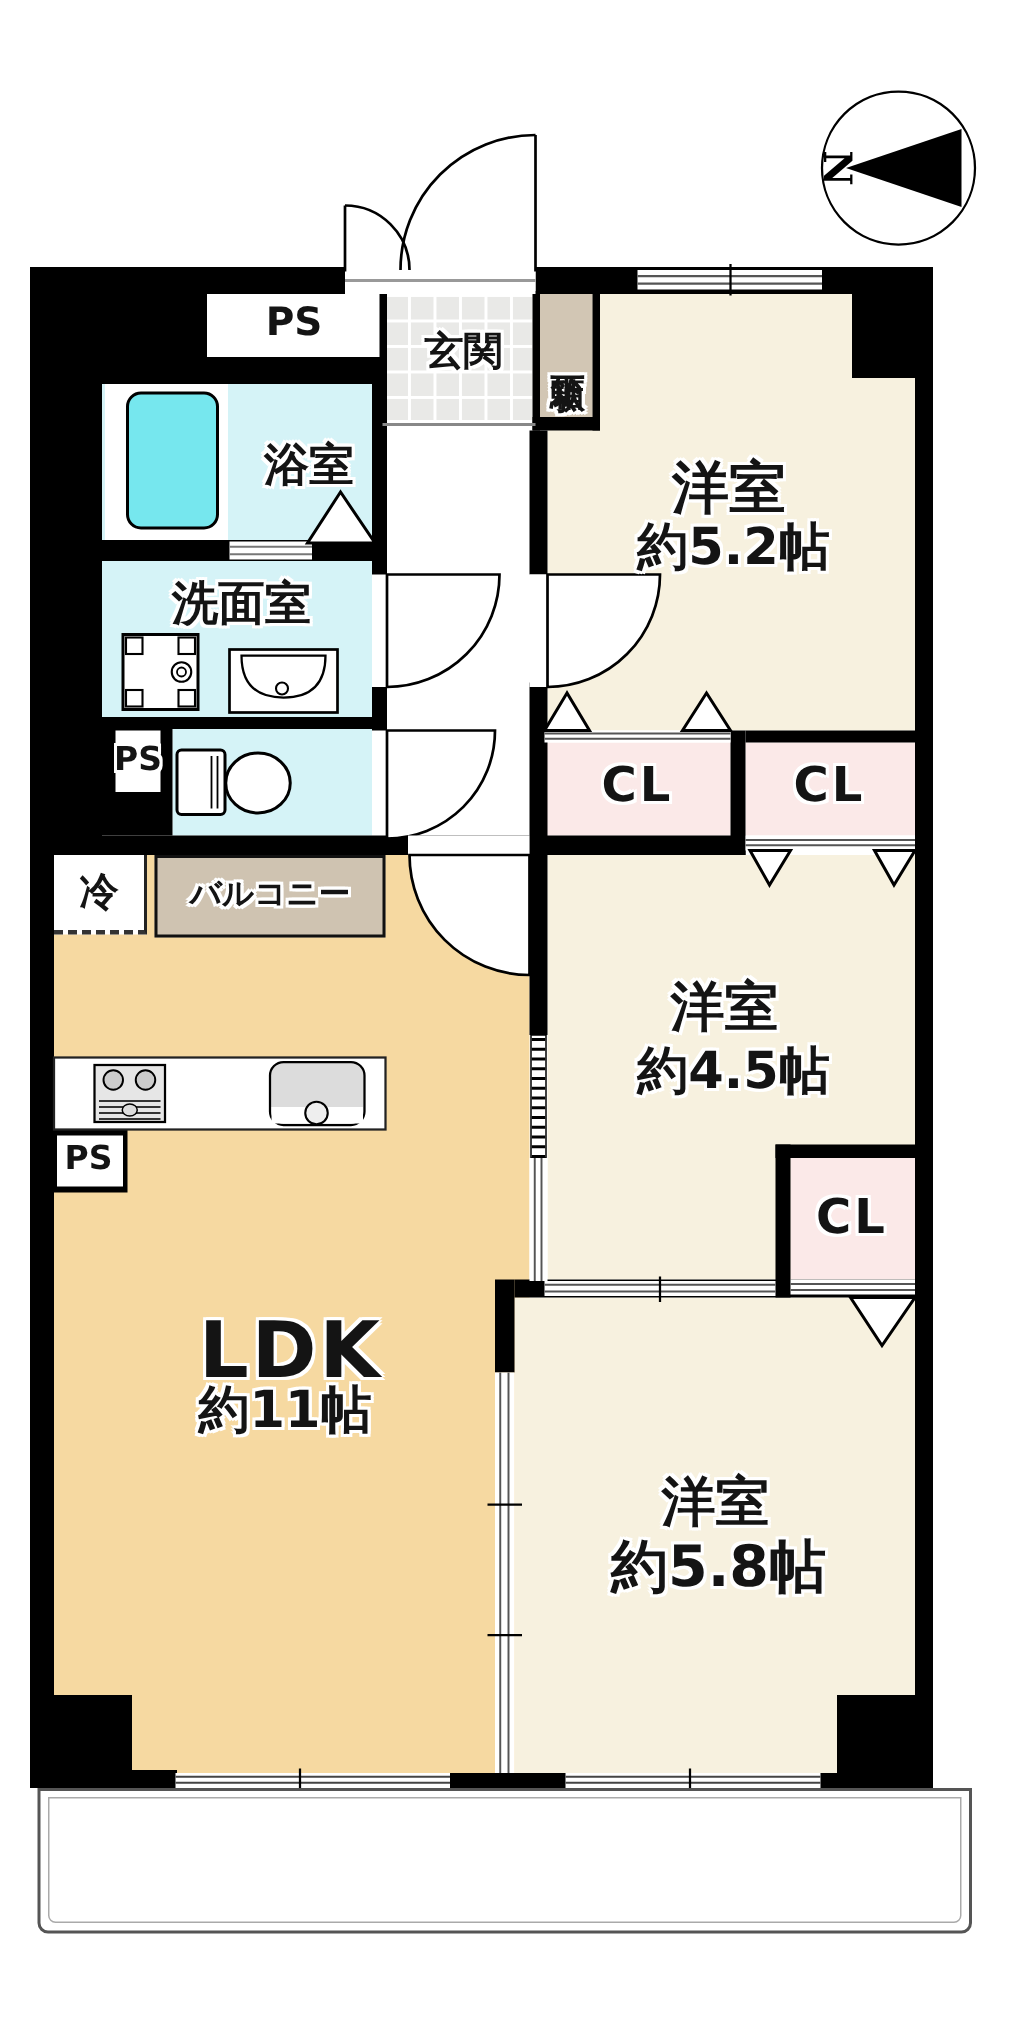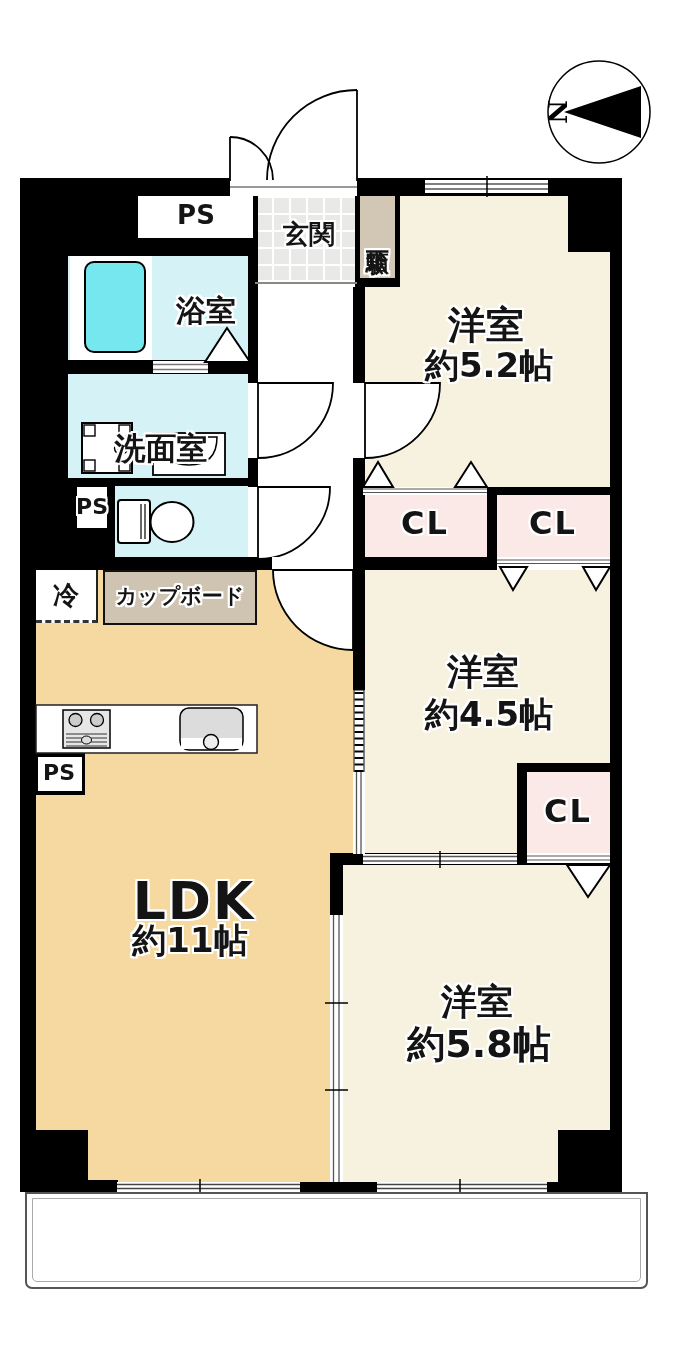--- a/index.html
+++ b/index.html
@@ -231,32 +231,32 @@
   <svg class="abs" style="left:544px;top:57px;" width="110" height="110" viewBox="0 0 110 110">
     <circle cx="55" cy="55" r="51" fill="#ffffff" stroke="#000" stroke-width="1.5"></circle>
     <polygon points="20,55 97,29 97,81" fill="#000000"></polygon>
     <text x="13" y="55" transform="rotate(90 13 55)" text-anchor="middle" dominant-baseline="central" font-family="DejaVu Serif, serif" font-size="26" font-weight="bold" fill="#000">N</text>
   </svg>
 
   <div class="lbl" style="left:196px;top:216px;font-size:26px;">PS</div>
   <div class="lbl" style="left:309px;top:235px;font-size:26px;">玄関</div>
   <div class="lbl vert" style="left:378px;top:233px;font-size:23px;">下駄箱</div>
   <div class="lbl" style="left:206px;top:311px;font-size:30px;">浴室</div>
-  <div class="lbl" style="left:161px;top:403px;font-size:31px;margin-top:45px;">洗面室</div>
+  <div class="lbl" style="left:161px;top:403px;font-size:31px;">洗面室</div>
   <div class="lbl" style="left:92px;top:507px;font-size:22px;">PS</div>
 
   <div class="abs" style="left:486px;top:345px;width:0;height:0;">
     <div class="lbl" style="left:0;top:-19px;font-size:38px;">洋室</div>
     <div class="lbl" style="left:3px;top:21px;font-size:34px;">約5.2帖</div>
   </div>
 
   <div class="lbl" style="left:425px;top:524px;font-size:32px;letter-spacing:2px;">CL</div>
   <div class="lbl" style="left:553px;top:524px;font-size:32px;letter-spacing:2px;">CL</div>
   <div class="lbl" style="left:66px;top:596px;font-size:26px;">冷</div>
-  <div class="lbl" style="left:180px;top:596px;font-size:21px;">カップボード</div>
+  <div class="lbl" style="left:180px;top:596px;font-size:21px;">バルコニー</div>
   <div class="lbl" style="left:59px;top:773px;font-size:22px;">PS</div>
 
   <div class="abs" style="left:485px;top:693px;width:0;height:0;">
     <div class="lbl" style="left:-2px;top:-21px;font-size:36px;">洋室</div>
     <div class="lbl" style="left:4px;top:22px;font-size:34px;">約4.5帖</div>
   </div>
 
   <div class="lbl" style="left:568px;top:812px;font-size:32px;letter-spacing:2px;">CL</div>
 
   <div class="abs" style="left:192px;top:920px;width:0;height:0;">

